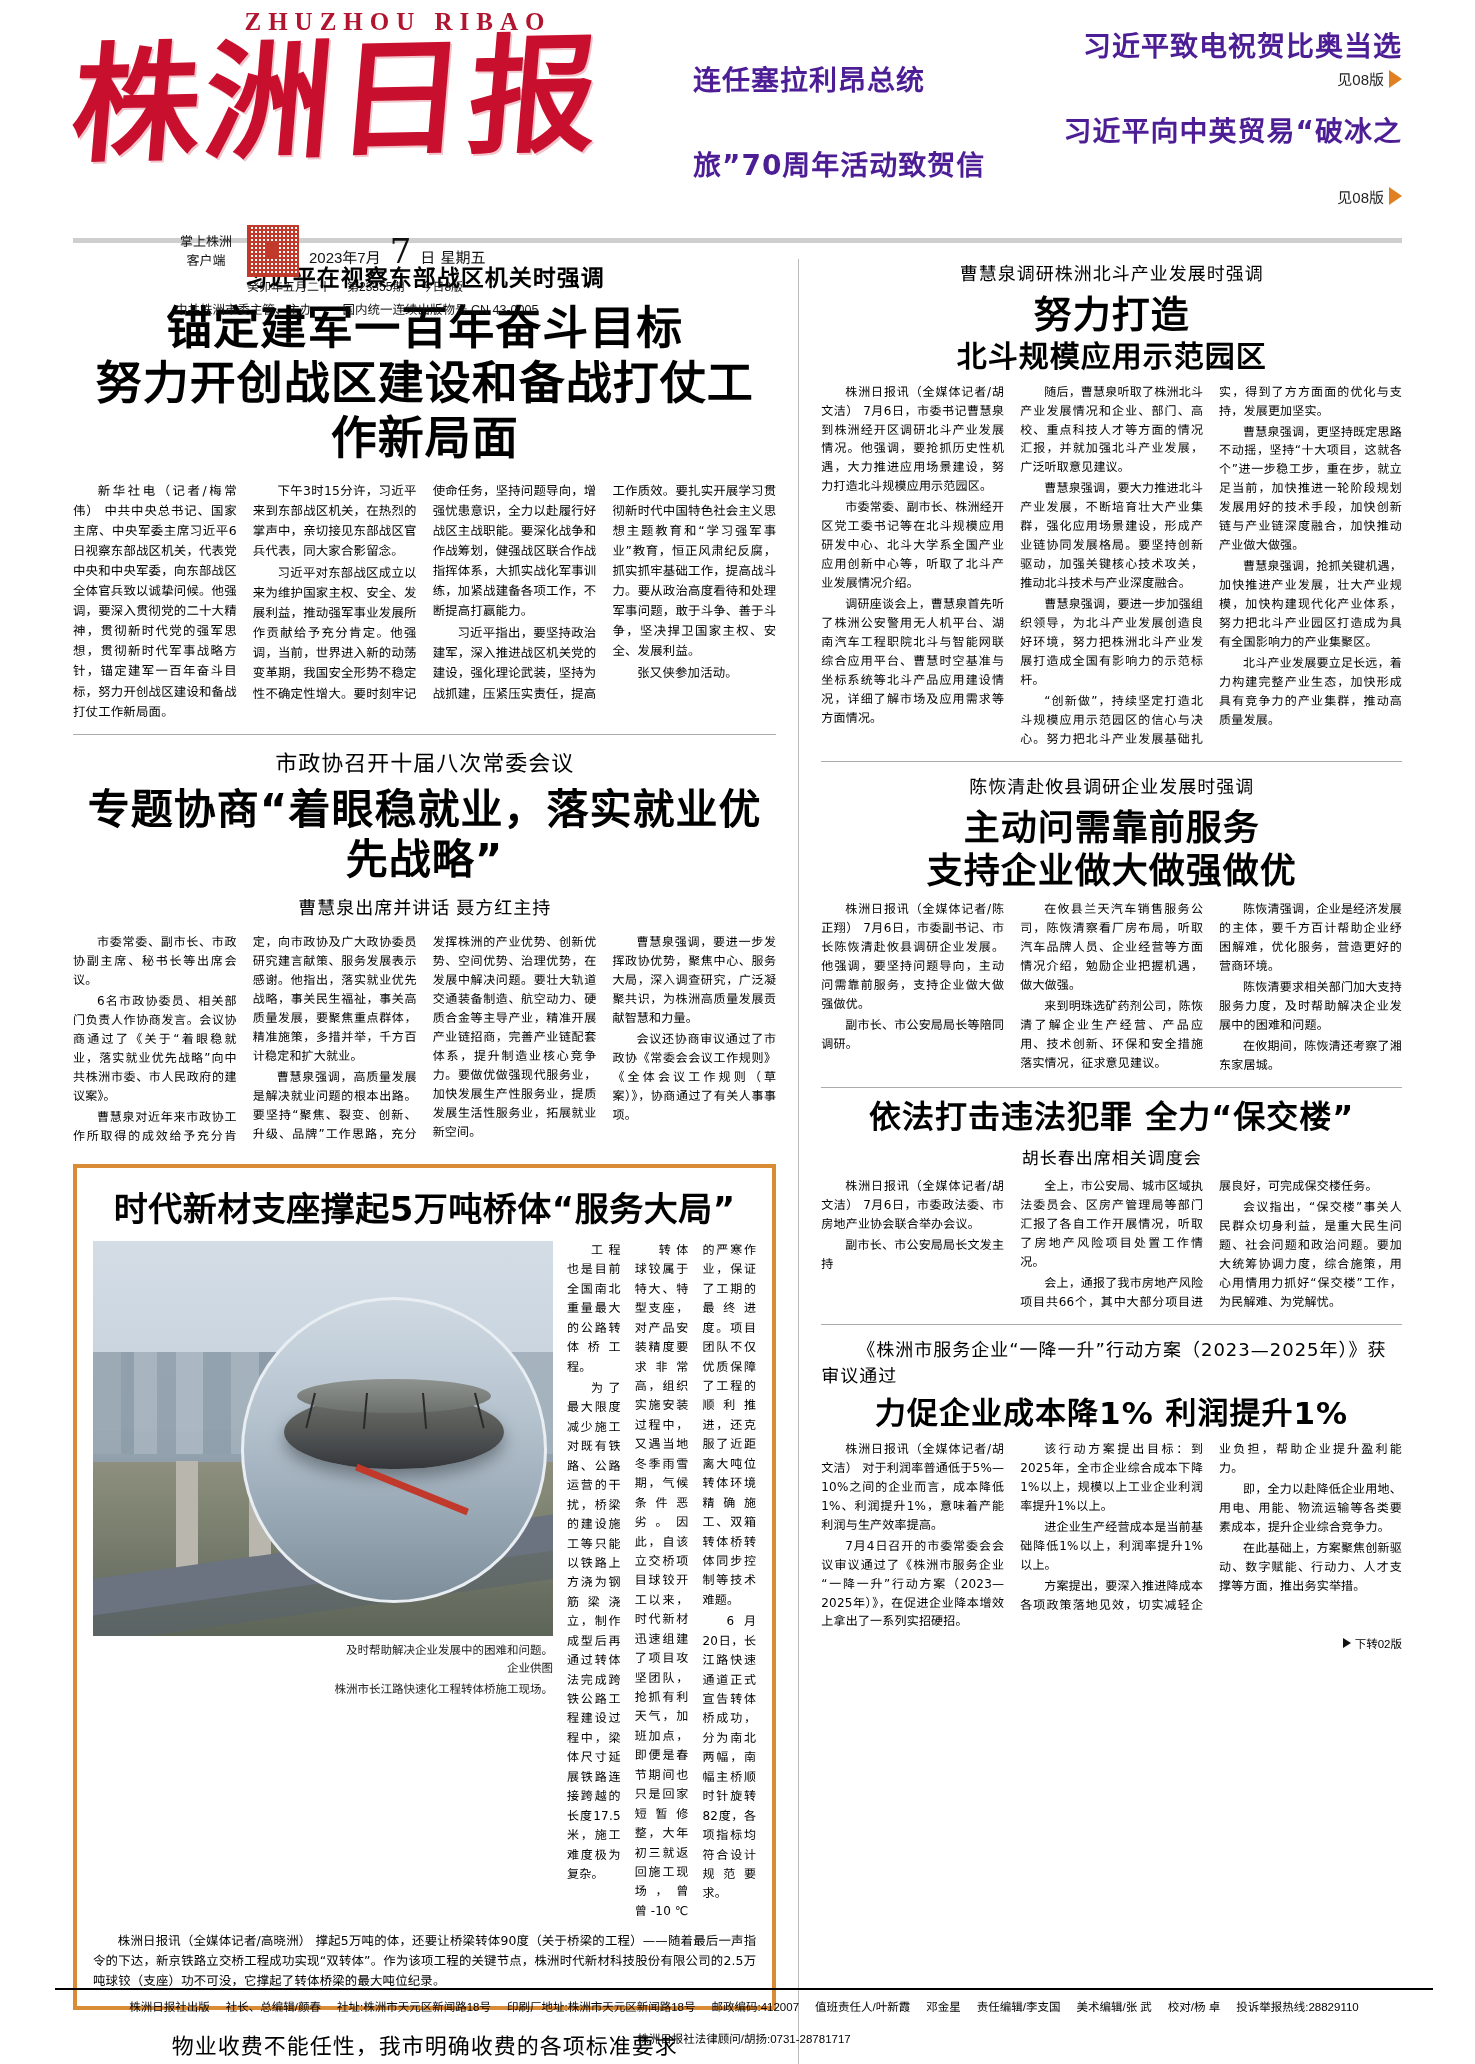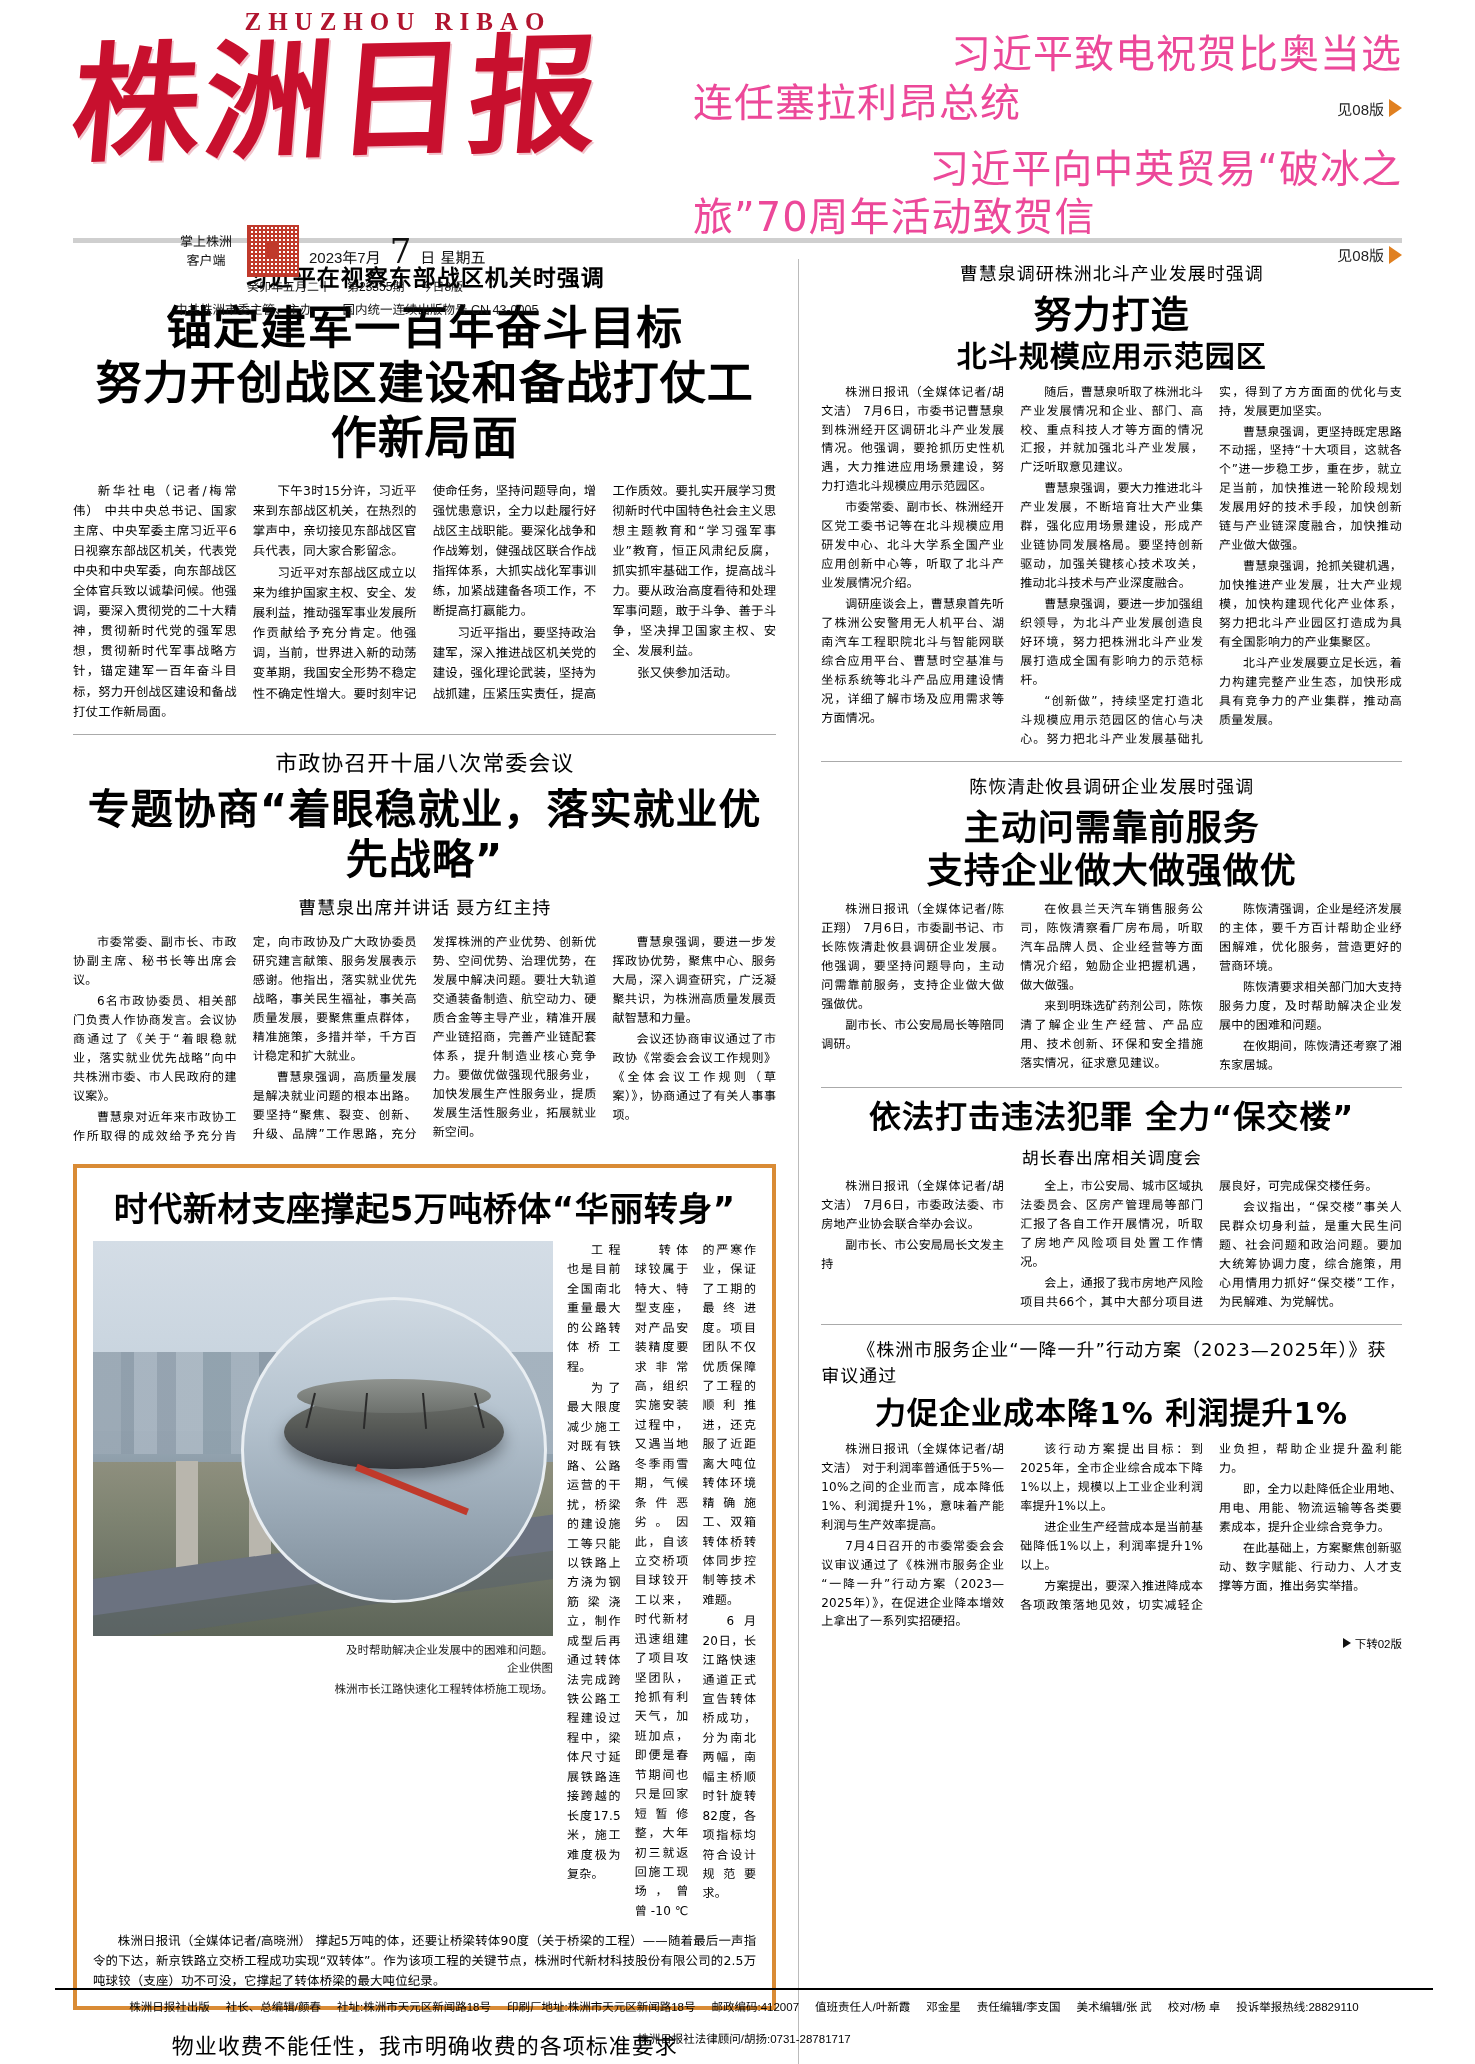--- a/index.html
+++ b/index.html
@@ -23,21 +23,21 @@
   .brand .logo{
     font-family:"DejaVu Serif","Liberation Serif",serif;
     color:#c8102e;font-size:128px;font-weight:700;line-height:1.05;
     letter-spacing:4px;margin-top:-4px;text-align:left;
     transform:skewX(-6deg) rotate(-1.2deg);
     text-shadow:2px 2px 0 rgba(200,16,46,.25);
   }
   .headlines-top{flex:1;padding-top:30px;padding-left:20px;}
   .hl-top{
     font-family:"DejaVu Sans","Liberation Sans",sans-serif;
-    font-weight:400;font-size:40px;line-height:1.22;letter-spacing:1px;color:#ec4899;
+    font-weight:700;font-size:28px;line-height:1.22;letter-spacing:1px;color:#4c1d95;
     text-align:right;
   }
   .hl-top.second{margin-top:26px;}
   .hl-top .l2{display:block;text-align:left;}
   .seepage{
     display:flex;align-items:center;justify-content:flex-end;gap:5px;
     font-size:15px;color:#222;margin-top:-30px;
   }
   .seepage .arrow{
     width:0;height:0;border-left:13px solid #e08020;
@@ -249,21 +249,21 @@
           <p>市委常委、副市长、市政协副主席、秘书长等出席会议。</p>
           <p>6名市政协委员、相关部门负责人作协商发言。会议协商通过了《关于“着眼稳就业，落实就业优先战略”向中共株洲市委、市人民政府的建议案》。</p>
           <p>曹慧泉对近年来市政协工作所取得的成效给予充分肯定，向市政协及广大政协委员研究建言献策、服务发展表示感谢。他指出，落实就业优先战略，事关民生福祉，事关高质量发展，要聚焦重点群体，精准施策，多措并举，千方百计稳定和扩大就业。</p>
           <p>曹慧泉强调，高质量发展是解决就业问题的根本出路。要坚持“聚焦、裂变、创新、升级、品牌”工作思路，充分发挥株洲的产业优势、创新优势、空间优势、治理优势，在发展中解决问题。要壮大轨道交通装备制造、航空动力、硬质合金等主导产业，精准开展产业链招商，完善产业链配套体系，提升制造业核心竞争力。要做优做强现代服务业，加快发展生产性服务业，提质发展生活性服务业，拓展就业新空间。</p>
           <p>曹慧泉强调，要进一步发挥政协优势，聚焦中心、服务大局，深入调查研究，广泛凝聚共识，为株洲高质量发展贡献智慧和力量。</p>
           <p>会议还协商审议通过了市政协《常委会会议工作规则》《全体会议工作规则（草案）》，协商通过了有关人事事项。</p>
         </div>
       </div>
 
       <div class="photobox">
-        <h2>时代新材支座撑起5万吨桥体“华丽转身”</h2>
+        <h2>时代新材支座撑起5万吨桥体“服务大局”</h2>
         <div class="photo-wrap">
           <div>
             <div class="photo">
               <div class="sky"></div>
               <div class="city"></div>
               <div class="ground"></div>
               <div class="pier p1"></div>
               <div class="pier p2"></div>
               <div class="pier p3"></div>
               <div class="pier p4"></div>

